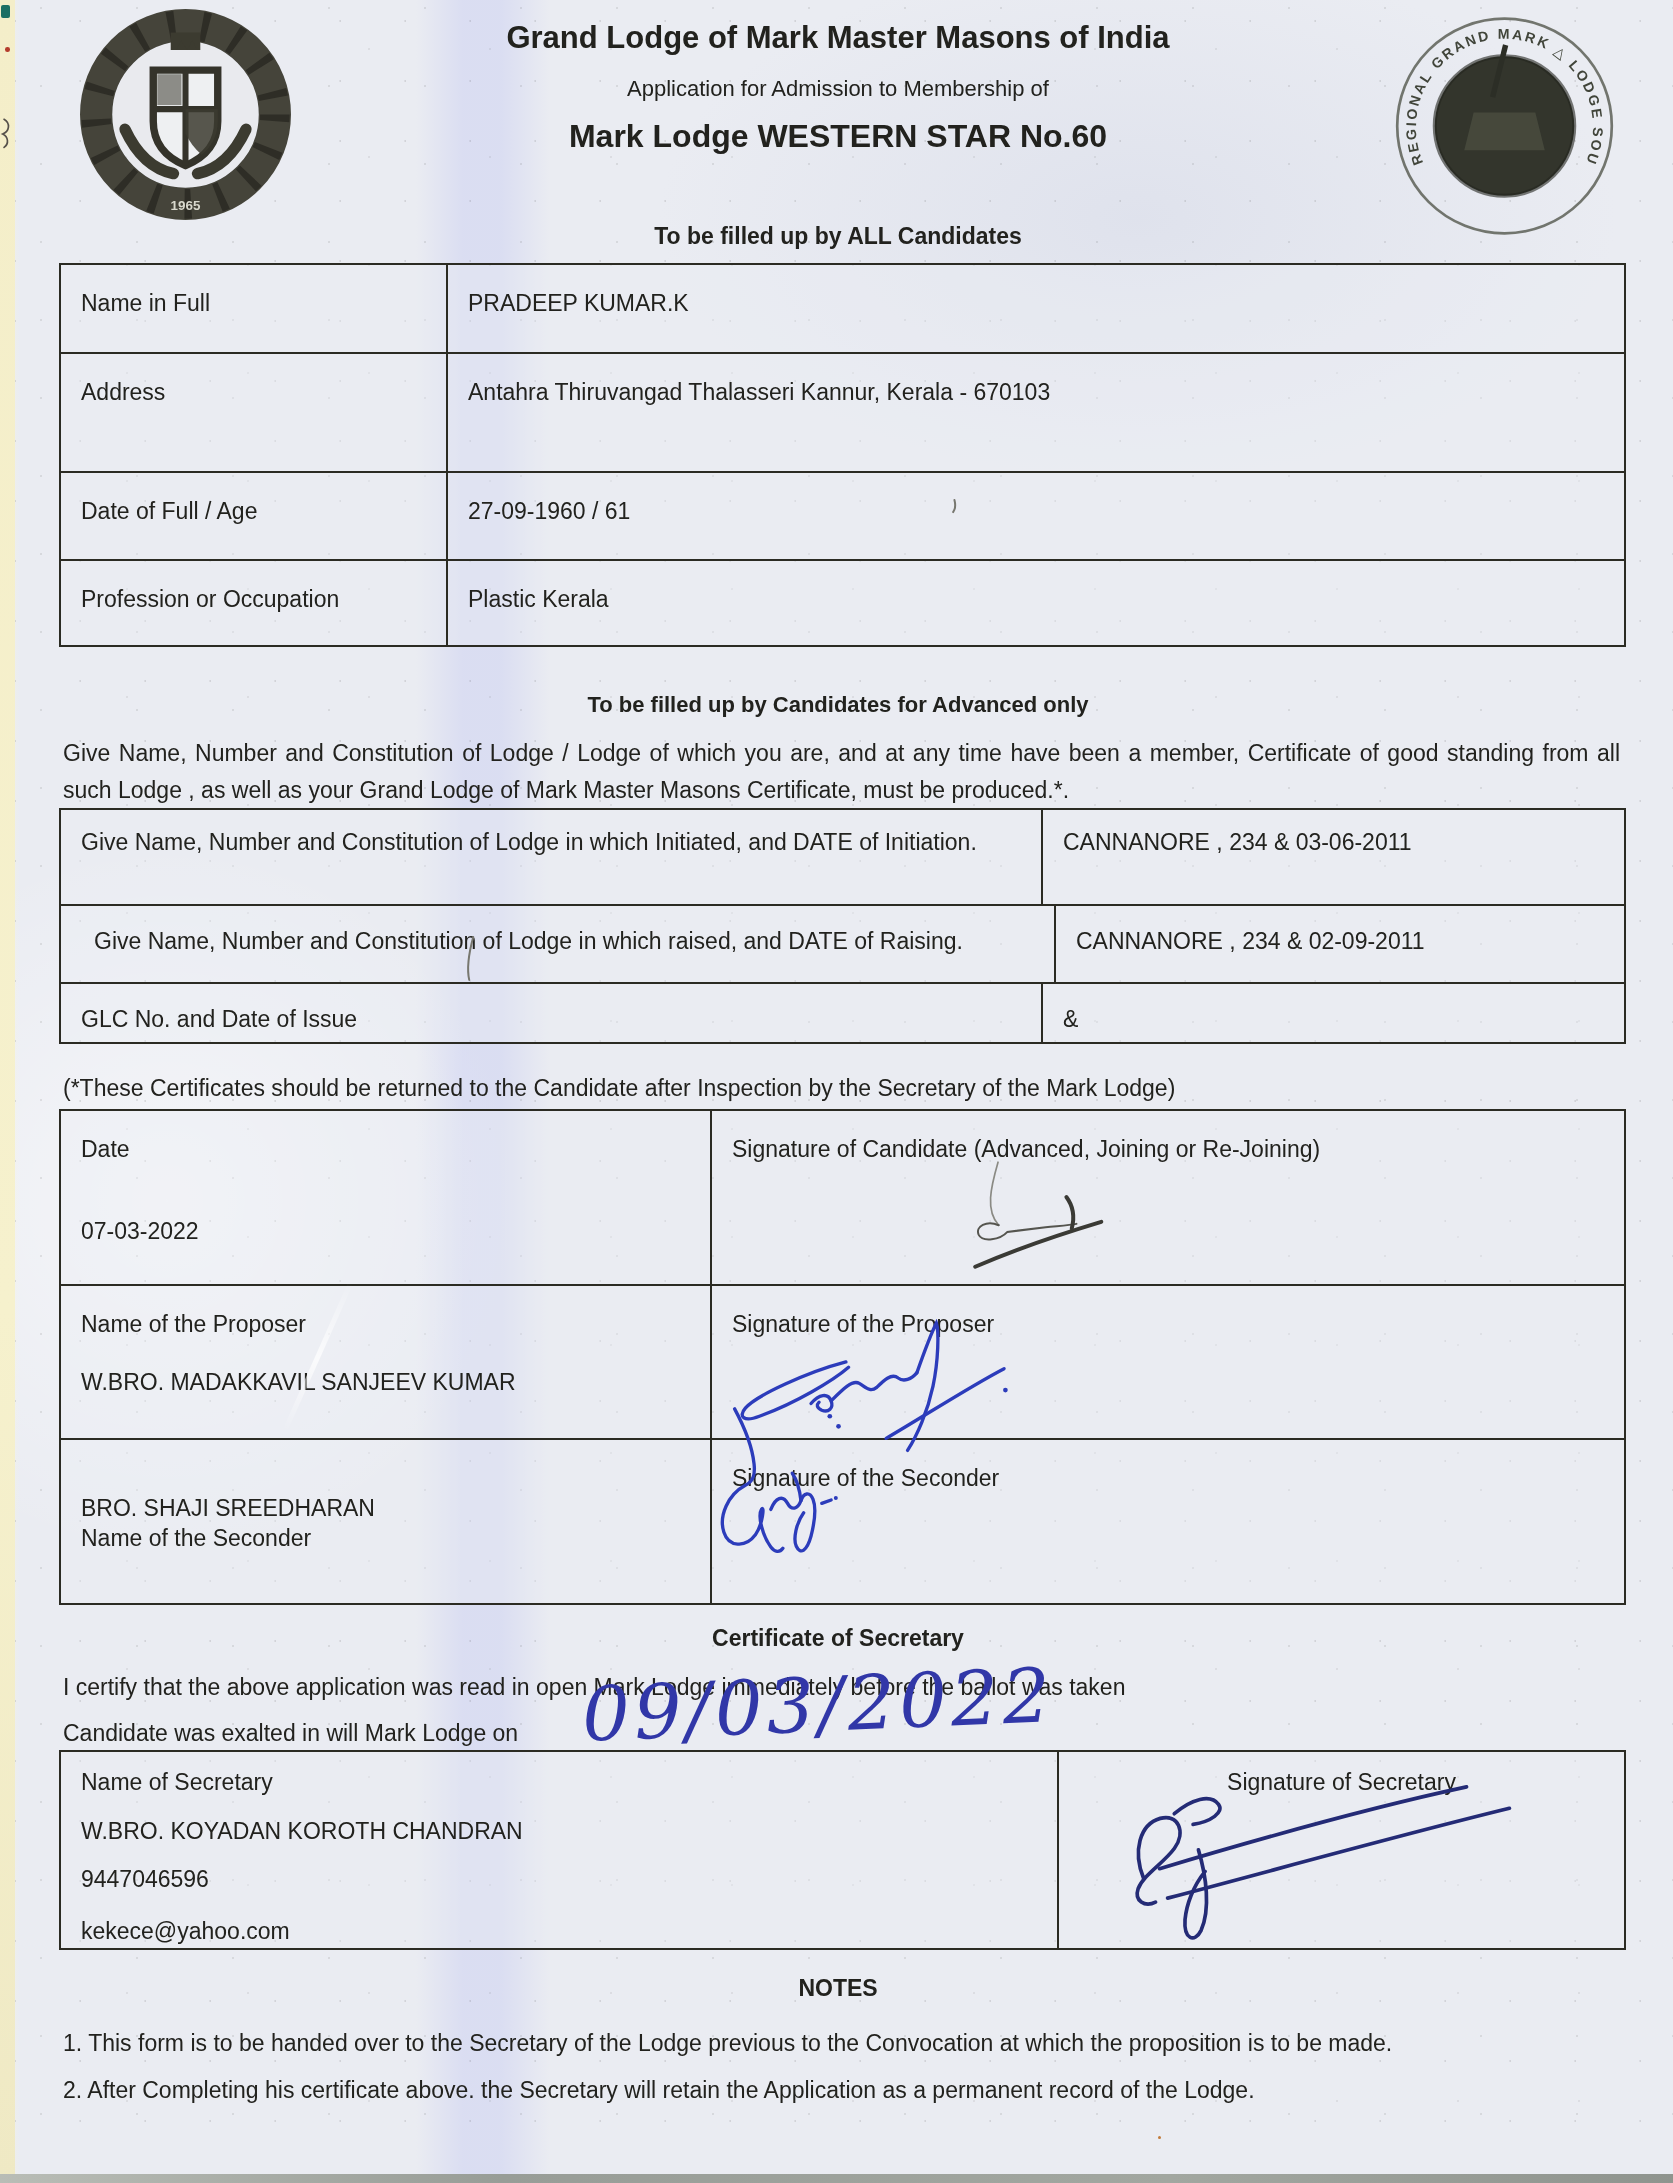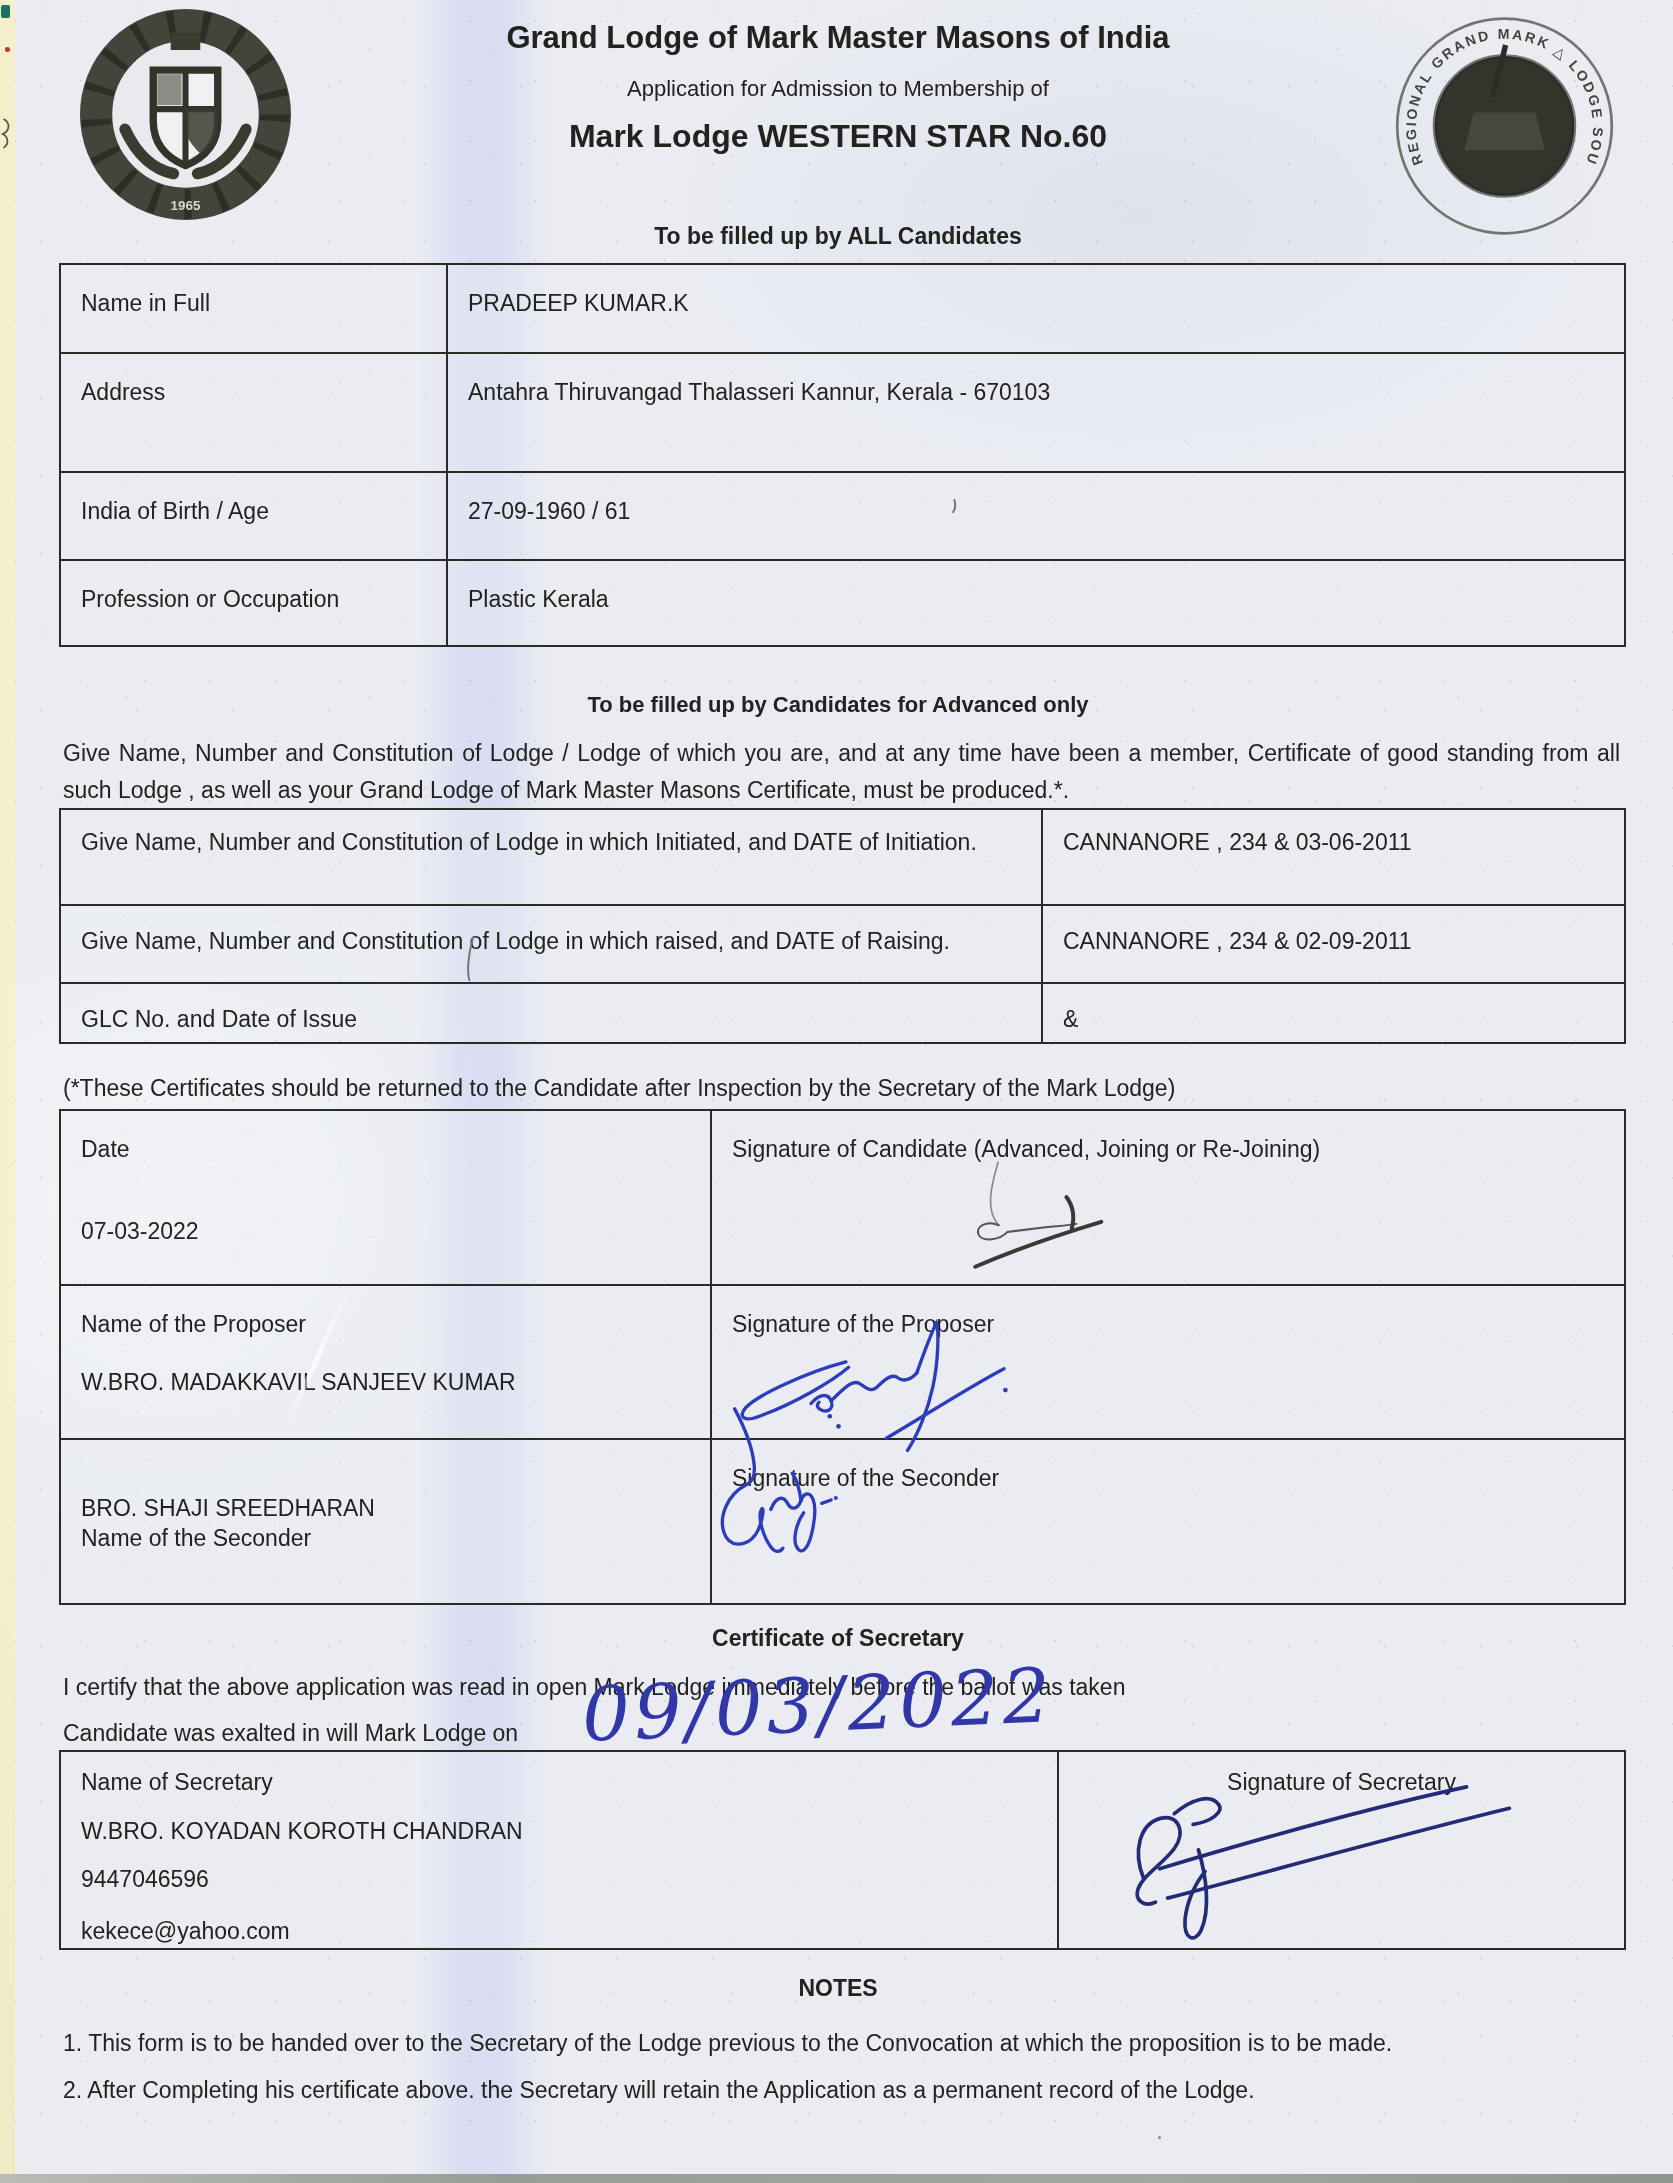--- a/index.html
+++ b/index.html
@@ -88,38 +88,38 @@
   <div class="tbl" style="left:59px;top:263px;width:1563px;">
     <div class="t-row" style="height:87px;">
       <div class="t-cell" style="width:385px;">Name in Full</div>
       <div class="t-cell t-val">PRADEEP KUMAR.K</div>
     </div>
     <div class="t-row" style="height:119px;">
       <div class="t-cell" style="width:385px;">Address</div>
       <div class="t-cell t-val">Antahra Thiruvangad Thalasseri Kannur, Kerala - 670103</div>
     </div>
     <div class="t-row" style="height:88px;">
-      <div class="t-cell" style="width:385px;">India of Birth / Age</div>
+      <div class="t-cell" style="width:385px;">Date of Full / Age</div>
       <div class="t-cell t-val">27-09-1960 / 61</div>
     </div>
     <div class="t-row" style="height:86px;">
       <div class="t-cell" style="width:385px;">Profession or Occupation</div>
       <div class="t-cell t-val">Plastic Kerala</div>
     </div>
   </div>
 
   <div class="abs body-txt justify" style="left:63px;top:735px;width:1557px;line-height:1.6;">Give Name, Number and Constitution of Lodge / Lodge of which you are, and at any time have been a member, Certificate of good standing from all such Lodge , as well as your Grand Lodge of Mark Master Masons Certificate, must be produced.*.</div>
   <div class="abs ctr b" style="left:268px;top:692px;width:1140px;font-size:22px;">To be filled up by Candidates for Advanced only</div>
 
   <div class="tbl" style="left:59px;top:808px;width:1563px;">
     <div class="t-row" style="height:94px;">
       <div class="t-cell justify" style="width:980px;padding-top:17.4px;">Give Name, Number and Constitution of Lodge in which Initiated, and DATE of Initiation.</div>
       <div class="t-cell t-val" style="padding-top:17.4px;">CANNANORE , 234 &amp; 03-06-2011</div>
     </div>
-    <div class="t-row" style="height:78px;">
+    <div class="t-row" style="height:78px;padding-left:13px;">
       <div class="t-cell" style="width:980px;padding-top:20px;">Give Name, Number and Constitution of Lodge in which raised, and DATE of Raising.</div>
       <div class="t-cell t-val" style="padding-top:20px;">CANNANORE , 234 &amp; 02-09-2011</div>
     </div>
     <div class="t-row" style="height:60px;">
       <div class="t-cell" style="width:980px;padding-top:20px;">GLC No. and Date of Issue</div>
       <div class="t-cell t-val" style="padding-top:20px;">&amp;</div>
     </div>
   </div>
 
   <div class="abs body-txt" style="left:63px;top:1071px;width:1557px;">(*These Certificates should be returned to the Candidate after Inspection by the Secretary of the Mark Lodge)</div>

